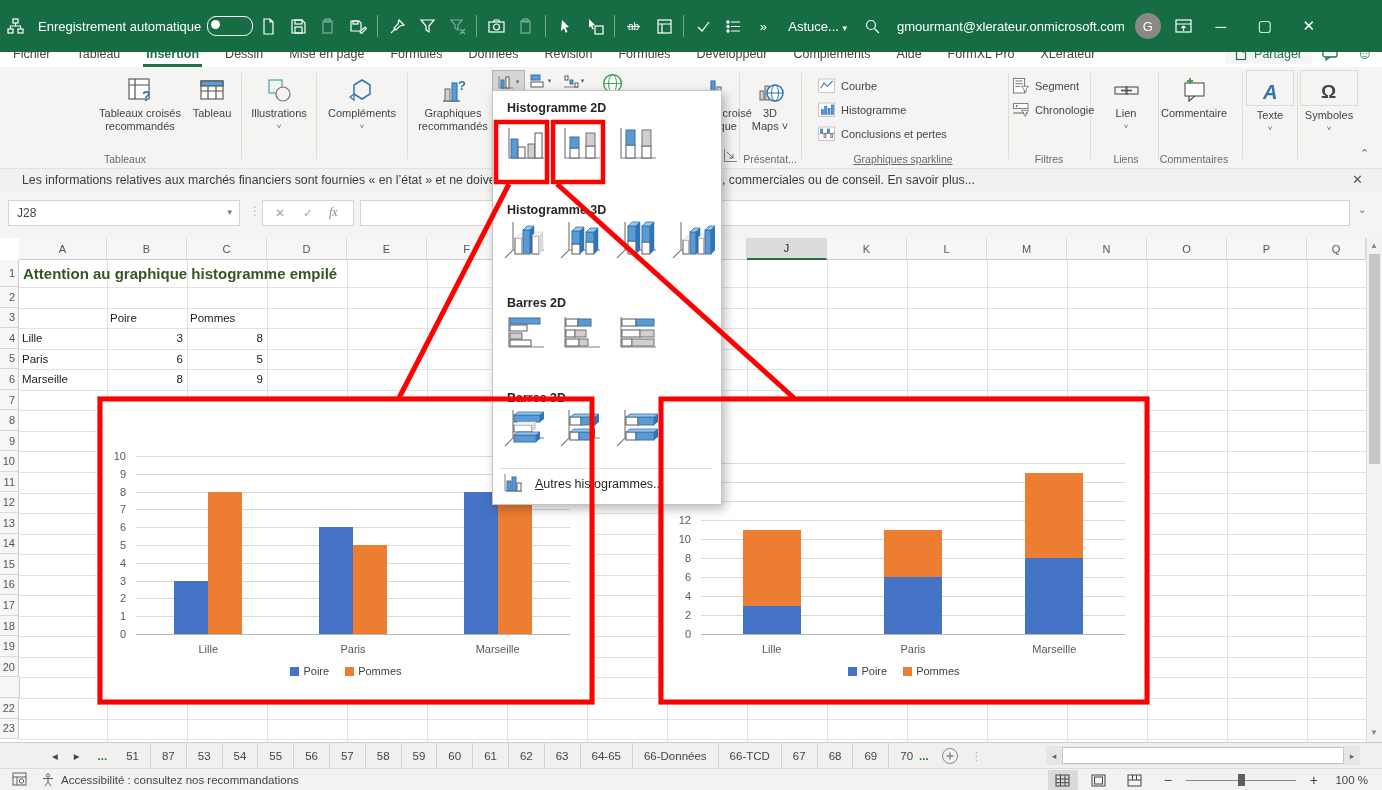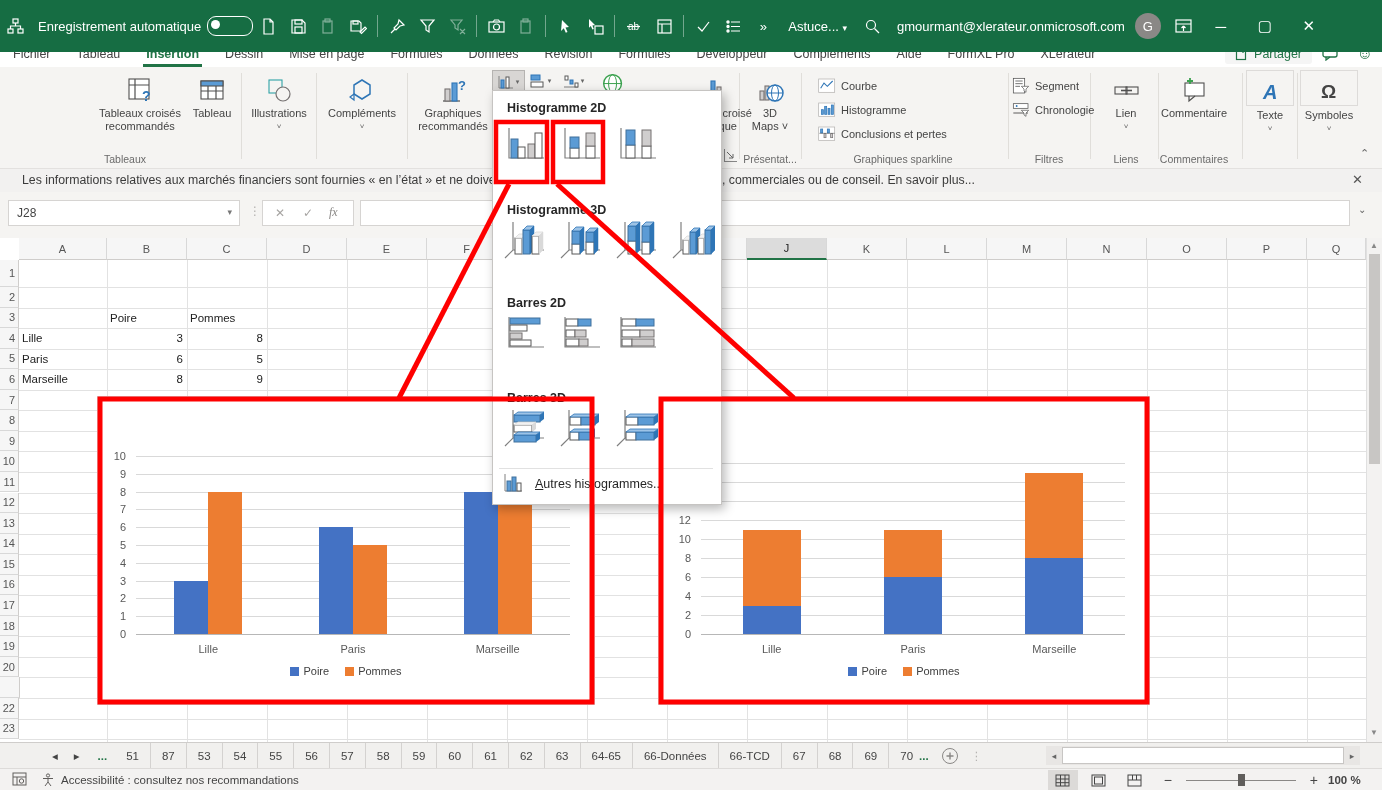--- a/index.html
+++ b/index.html
@@ -389,21 +389,21 @@
       <svg width="18" height="18" viewBox="0 0 27 27">
         <rect x="1" y="3" width="24" height="20" fill="#fff" stroke="#b5b3b1" stroke-width="1.1"></rect>
         <rect x="4" y="6" width="3" height="6" fill="#5b9bd5" stroke="#2e75b6" stroke-width="1.1"></rect>
         <rect x="9" y="13" width="3" height="6" fill="#d0cece" stroke="#757171" stroke-width="1.1"></rect>
         <rect x="14" y="6" width="3" height="6" fill="#5b9bd5" stroke="#2e75b6" stroke-width="1.1"></rect>
         <rect x="19" y="13" width="3" height="6" fill="#d0cece" stroke="#757171" stroke-width="1.1"></rect>
         <path d="M2 12.5 H25" stroke="#505050" stroke-width="0.8" fill="none"></path>
       </svg>
       <div>Conclusions et pertes</div>
     </div>
-    <div class="glabel" style="left: 818px; width: 170px;">Graphiques sparkline</div>
+    <div class="glabel" style="left: 818px; width: 170px; text-decoration: underline;">Graphiques sparkline</div>
     <div class="rowbtn" style="left: 1012px; top: 10px;">
       <svg width="18" height="18" viewBox="0 0 27 27">
         <rect x="2" y="2" width="17" height="22" fill="#fff" stroke="#505050" stroke-width="1.1"></rect>
         <path d="M5 6 H16 M5 10 H16 M5 14 H12" stroke="#505050" stroke-width="1.2" fill="none"></path>
         <path d="M14 14 H25 L21 18 V23 L18 21 V18 Z" stroke="#505050" stroke-width="1" fill="#fff"></path>
       </svg>
       <div>Segment</div>
     </div>
     <div class="rowbtn" style="left: 1012px; top: 34px;">
       <svg width="18" height="18" viewBox="0 0 27 27">
@@ -556,20 +556,21 @@
     <div class="gl" style="left: 587px; top: 260px; width: 1px; height: 482px;"></div>
     <div class="gl" style="left: 667px; top: 260px; width: 1px; height: 482px;"></div>
     <div class="gl" style="left: 747px; top: 260px; width: 1px; height: 482px;"></div>
     <div class="gl" style="left: 827px; top: 260px; width: 1px; height: 482px;"></div>
     <div class="gl" style="left: 907px; top: 260px; width: 1px; height: 482px;"></div>
     <div class="gl" style="left: 987px; top: 260px; width: 1px; height: 482px;"></div>
     <div class="gl" style="left: 1067px; top: 260px; width: 1px; height: 482px;"></div>
     <div class="gl" style="left: 1147px; top: 260px; width: 1px; height: 482px;"></div>
     <div class="gl" style="left: 1227px; top: 260px; width: 1px; height: 482px;"></div>
     <div class="gl" style="left: 1307px; top: 260px; width: 1px; height: 482px;"></div>
+    <div class="cell" style="left: 23px; top: 265px; font-size: 15px; font-weight: bold; color: rgb(55, 86, 35);">Attention au graphique histogramme empilé</div>
     <div style="left: 19px; top: 285px; width: 723px; height: 2.4px; background: rgb(83, 129, 53);"></div>
     <div class="cell" style="left: 110px; top: 311.55px;">Poire</div>
     <div class="cell" style="left: 190px; top: 311.55px;">Pommes</div>
     <div class="cell" style="left: 22px; top: 332.1px;">Lille</div>
     <div class="cell" style="left: 107px; top: 332.1px; width: 76px; text-align: right;">3</div>
     <div class="cell" style="left: 187px; top: 332.1px; width: 76px; text-align: right;">8</div>
     <div class="cell" style="left: 22px; top: 352.65px;">Paris</div>
     <div class="cell" style="left: 107px; top: 352.65px; width: 76px; text-align: right;">6</div>
     <div class="cell" style="left: 187px; top: 352.65px; width: 76px; text-align: right;">5</div>
     <div class="cell" style="left: 22px; top: 373.2px;">Marseille</div>
@@ -925,21 +926,21 @@
           <rect x="1" y="1" width="13" height="11" fill="none" stroke="#444"></rect>
           <path d="M5.5 1 V6 M9.5 1 V6 M1 6 H14" stroke="#444"></path>
         </svg>
       </div>
       <div style="padding: 0px 8px; color: rgb(68, 68, 68); font-size: 14px;">−</div>
       <div style="position: relative; width: 110px; height: 14px;">
         <div style="position: absolute; left: 0px; top: 6.5px; width: 110px; height: 1.6px; background: rgb(138, 136, 134);"></div>
         <div style="position: absolute; left: 52px; top: 1px; width: 7px; height: 12px; background: rgb(96, 94, 92);"></div>
       </div>
       <div style="padding: 0px 4px 0px 8px; color: rgb(68, 68, 68); font-size: 14px;">+</div>
-      <div style="min-width: 40px;  font-weight: bold;">100 %</div>
+      <div style="min-width: 40px; text-align: right;">100 %</div>
     </div>
   </div>
 
 <div class="vscroll">
   <div class="abs" style="left:3px;top:3px;color:#888;font-size:8px">▲</div>
   <div class="abs" style="left:2px;top:16px;width:11px;height:210px;background:#c8c6c4"></div>
   <div class="abs" style="left:3px;top:490px;color:#888;font-size:8px">▼</div>
 </div>
 
 </body></html>

